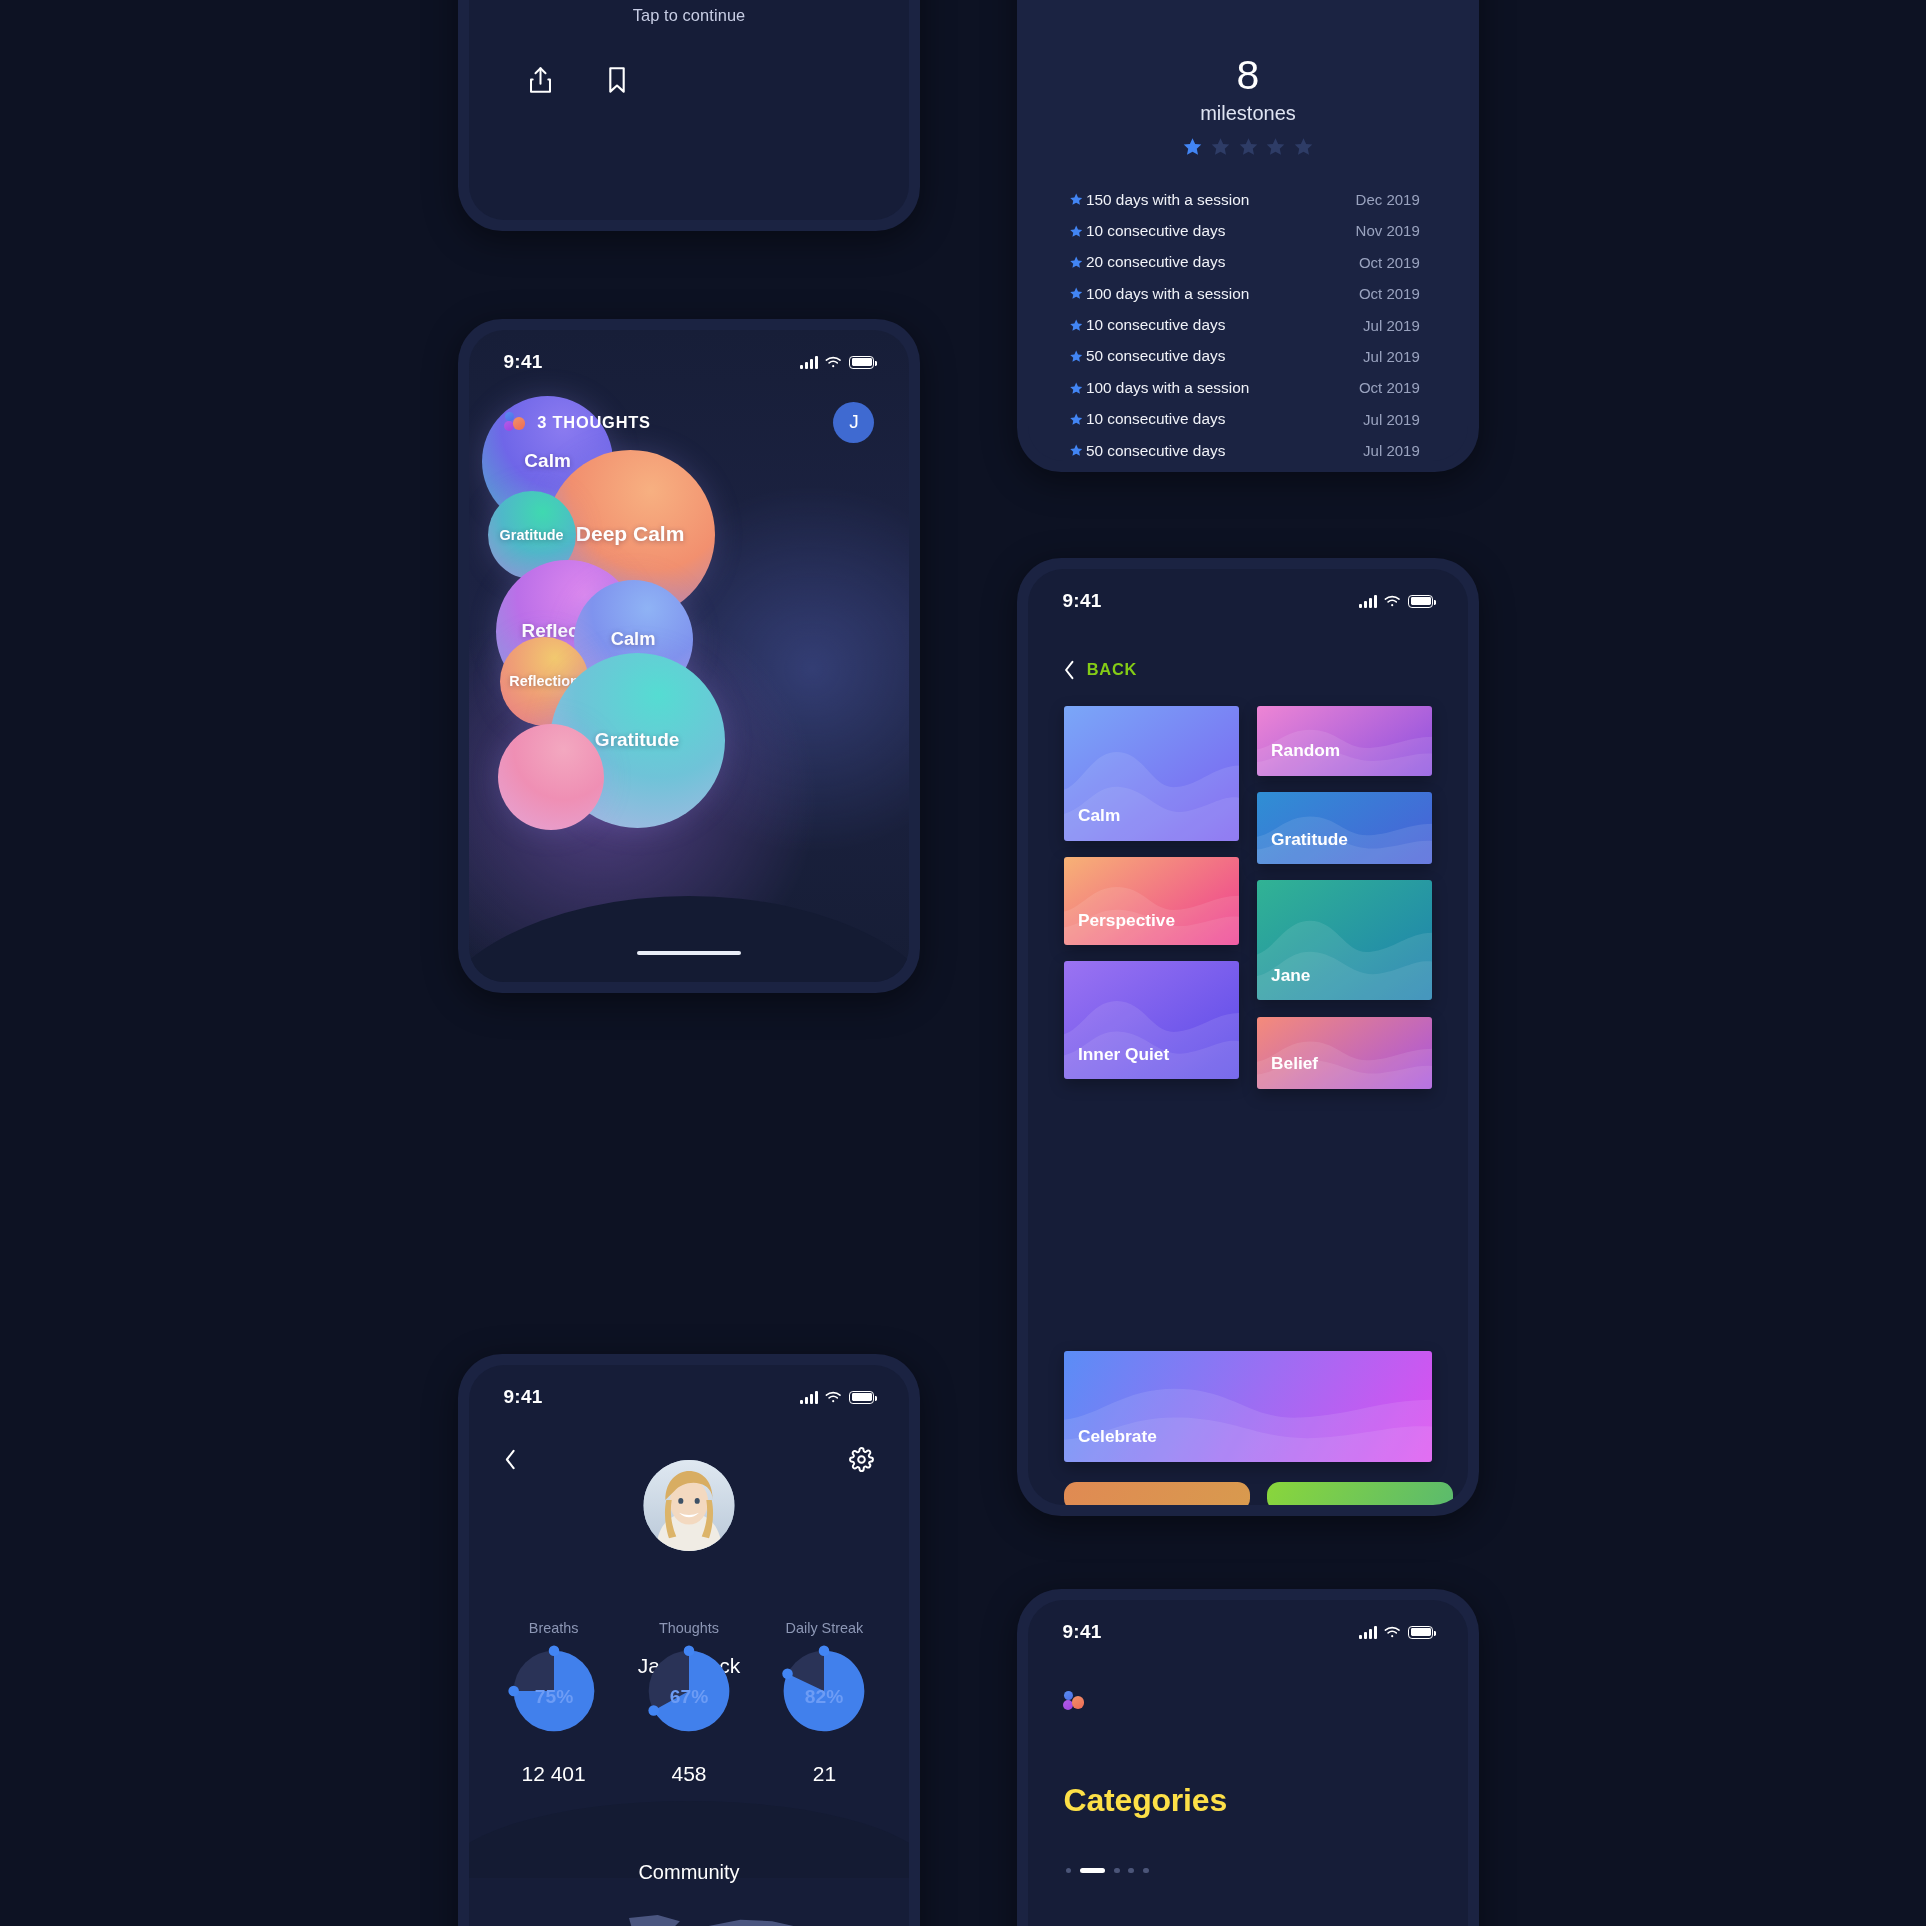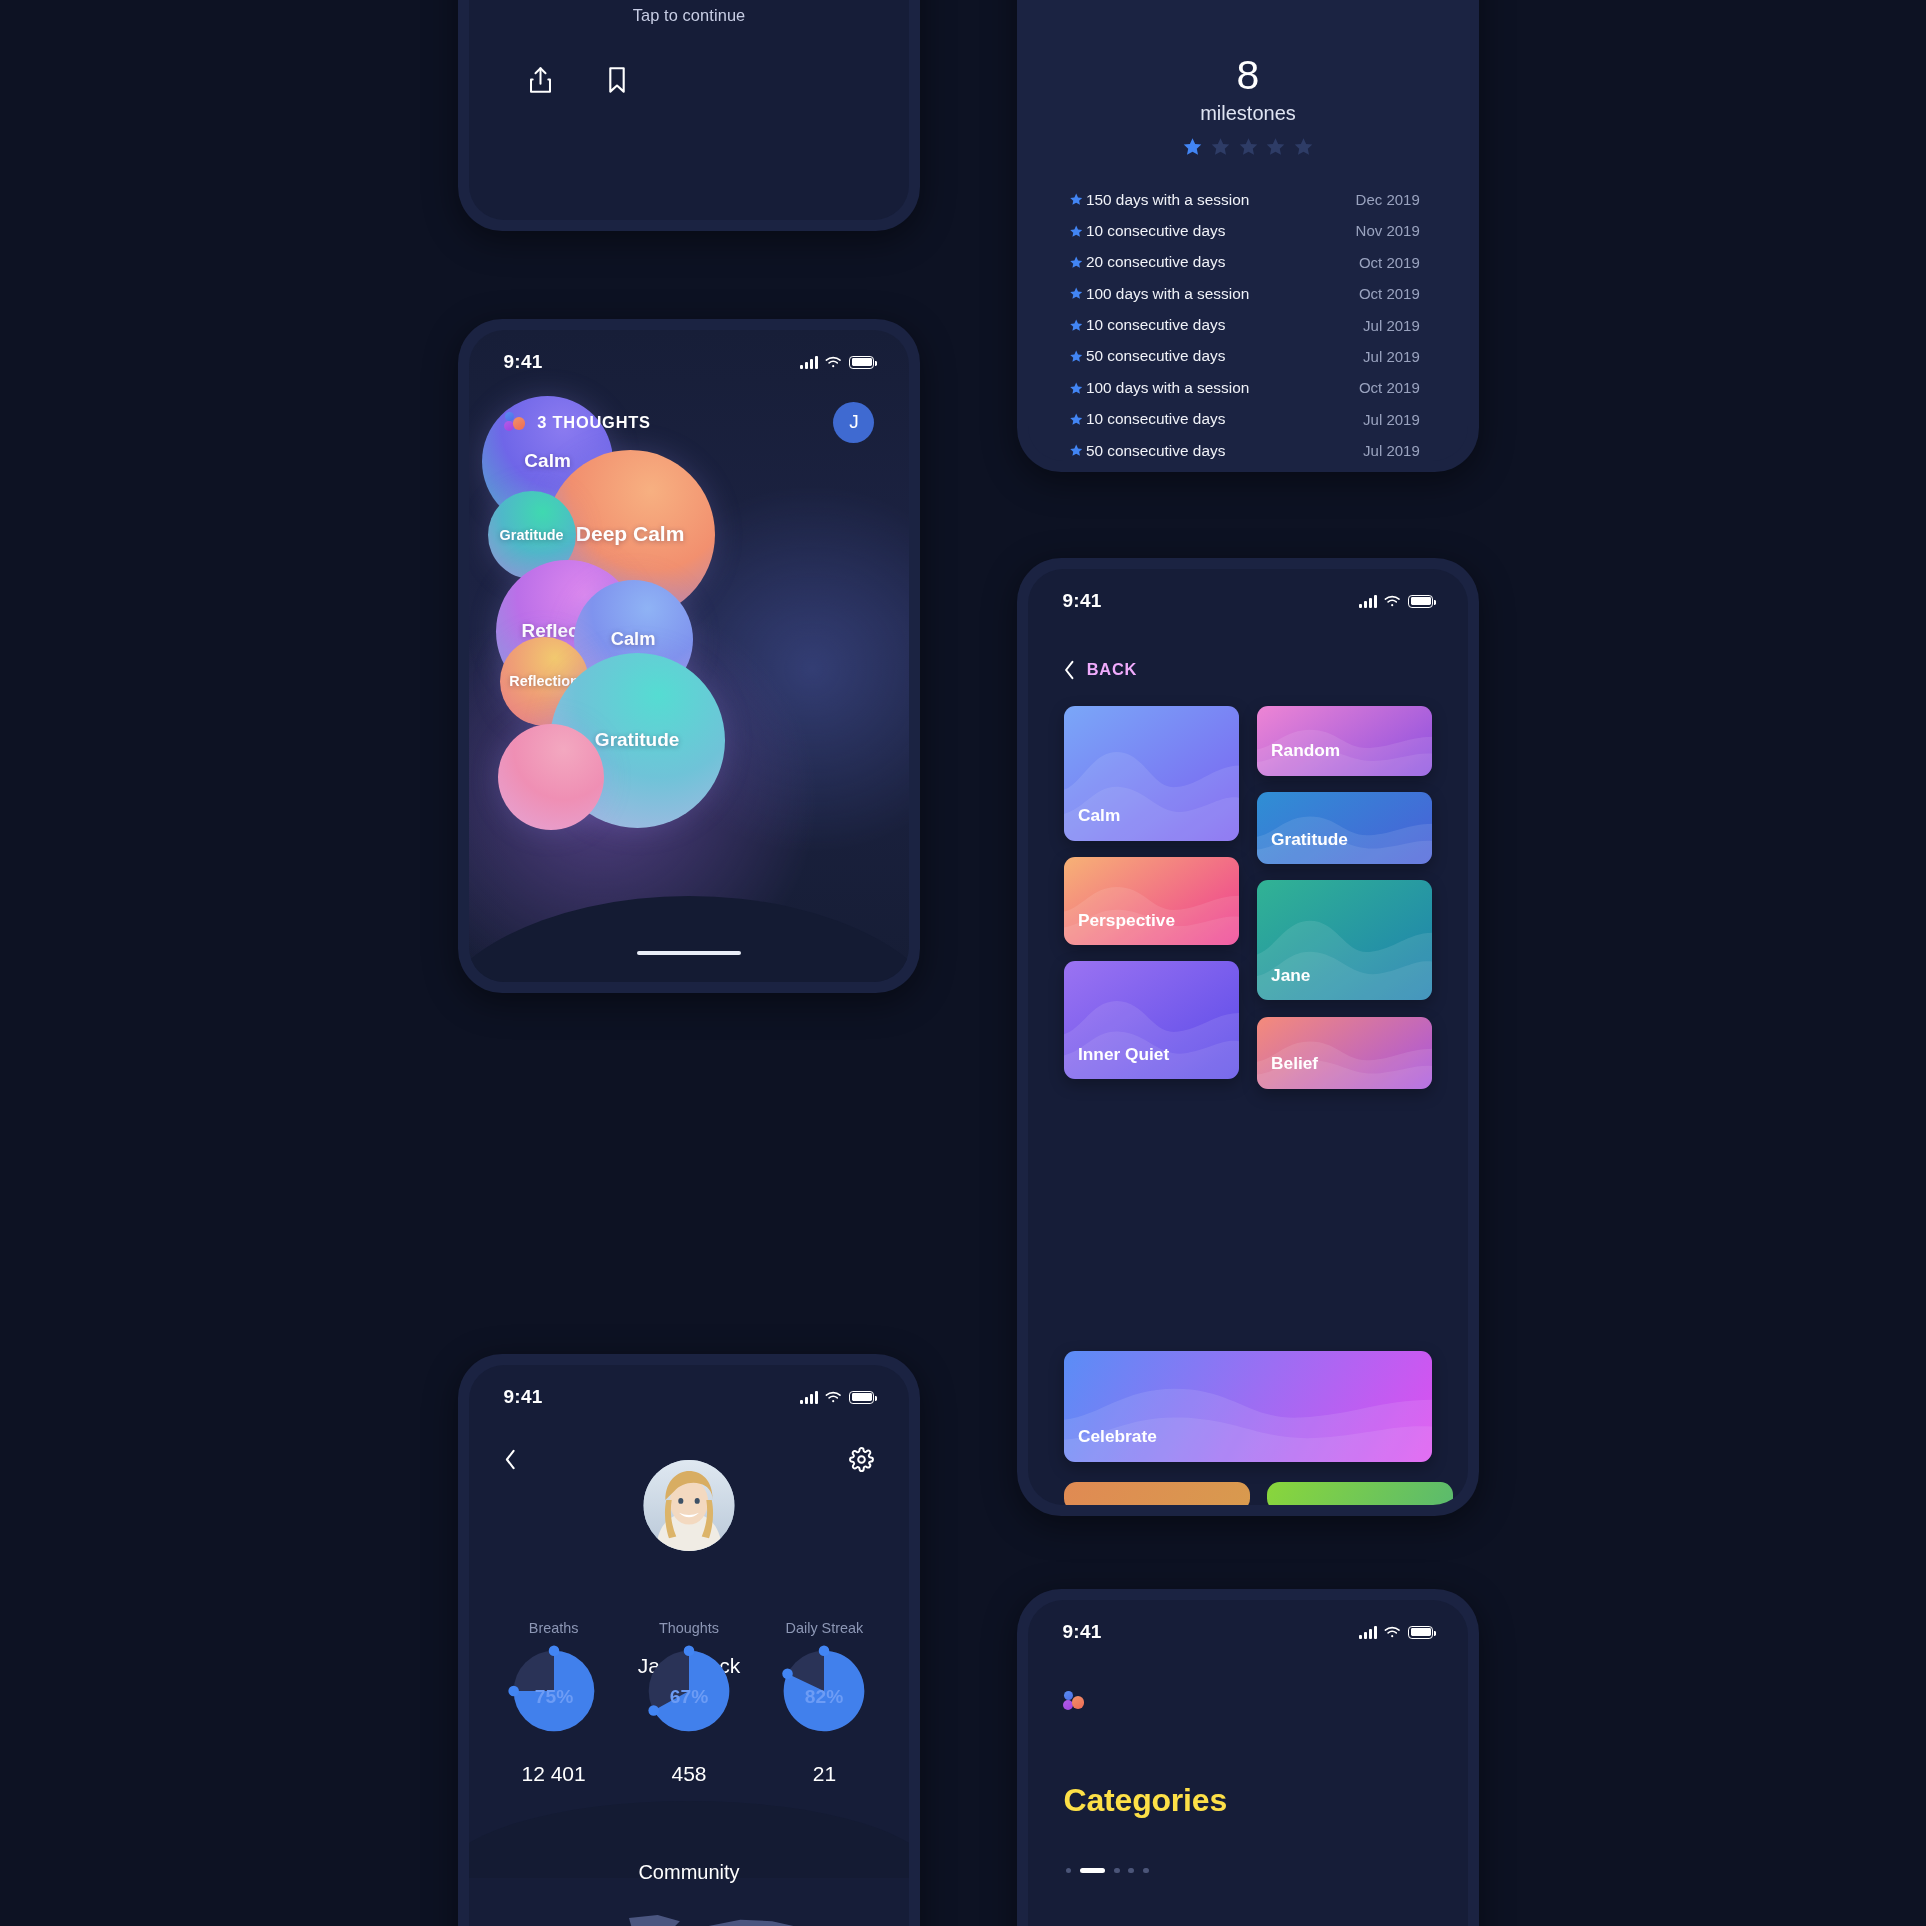--- a/index.html
+++ b/index.html
@@ -121,28 +121,28 @@
     position:absolute; left:-10%; bottom:-58px; width:120%; height: 144px;
     background:#141b33; border-radius: 50% 50% 0 0 / 100% 100% 0 0; z-index:6;
   }
 
   
   #grid { left: 1017px; top: 558px; width: 462px; height: 958px; }
   .back-row {
     position:absolute; top: 91px; left: 35px;
     display:flex; align-items:center; gap: 11.6px; z-index: 5;
   }
-  .back-label { color:#f0abfc; font-size: 16.4px; font-weight:700; letter-spacing: 0.8px; }
+  .back-label { color:#84cc16; font-size: 16.4px; font-weight:700; letter-spacing: 0.8px; }
   .gridwrap {
     position:absolute; top: 137px; left: 36px; right: 36px; bottom: 0;
     display:flex; gap: 17.3px;
   }
   .gcol { flex:1 1 0; display:flex; flex-direction:column; gap: 16.4px; }
   .gcard {
-    border-radius: 11px; position:relative; overflow:hidden;
+    border-radius: 3px; position:relative; overflow:hidden;
     display:flex; align-items:flex-end;
     box-shadow: 0 5.8px 14.4px rgba(0,0,0,.28);
   }
   .gcard .lbl {
     position:relative; z-index:3; color:#fff;
     font-size: 17.3px; font-weight:600; padding: 0 14.4px 14.4px 14.4px;
   }
   .wave { position:absolute; left:0; bottom:0; width:100%; height:100%; z-index:1; }
 
   

